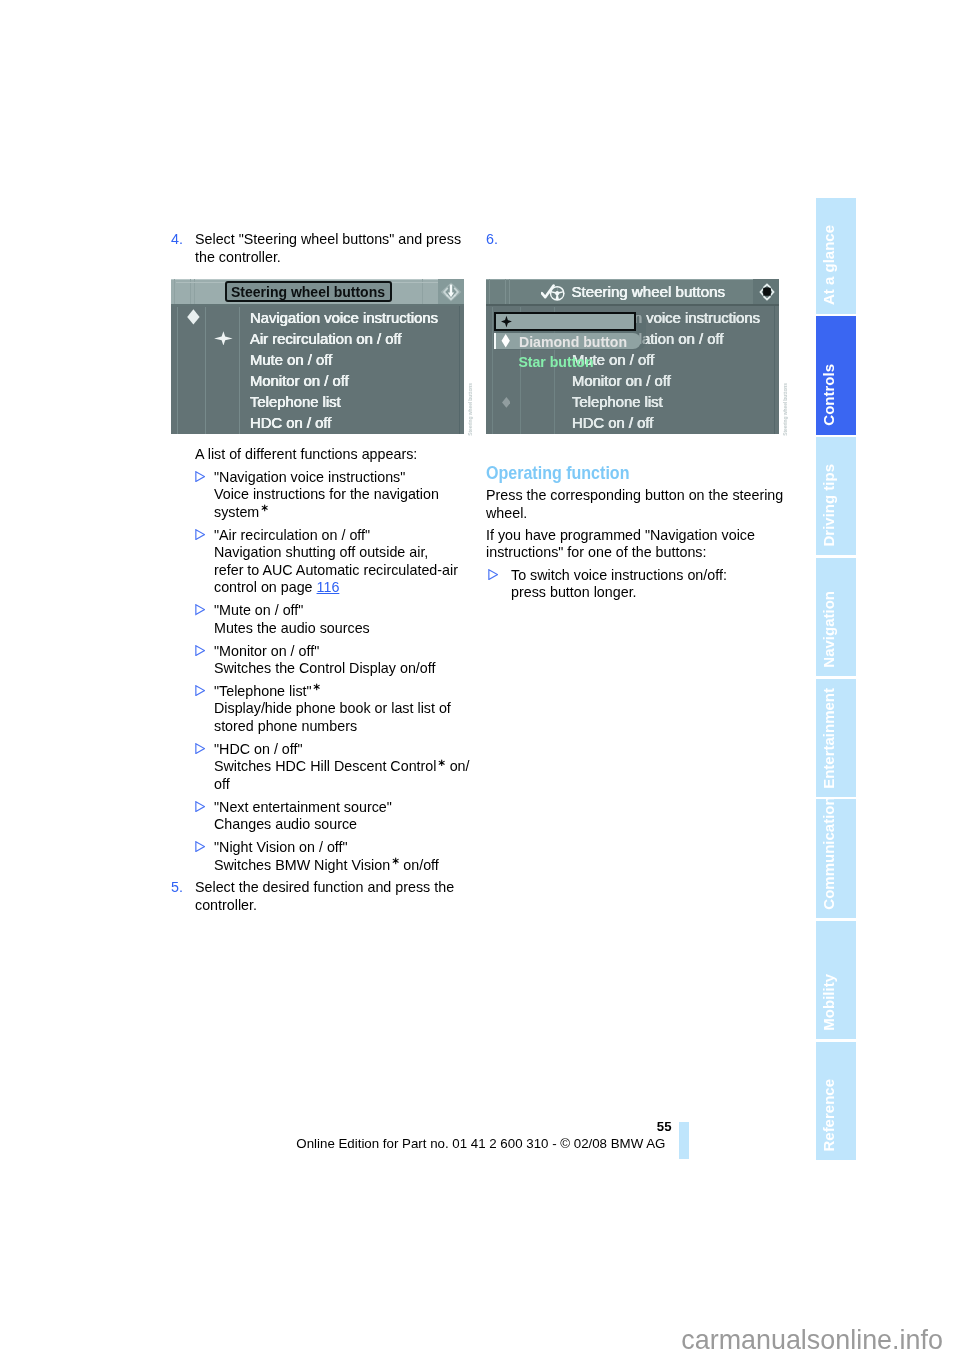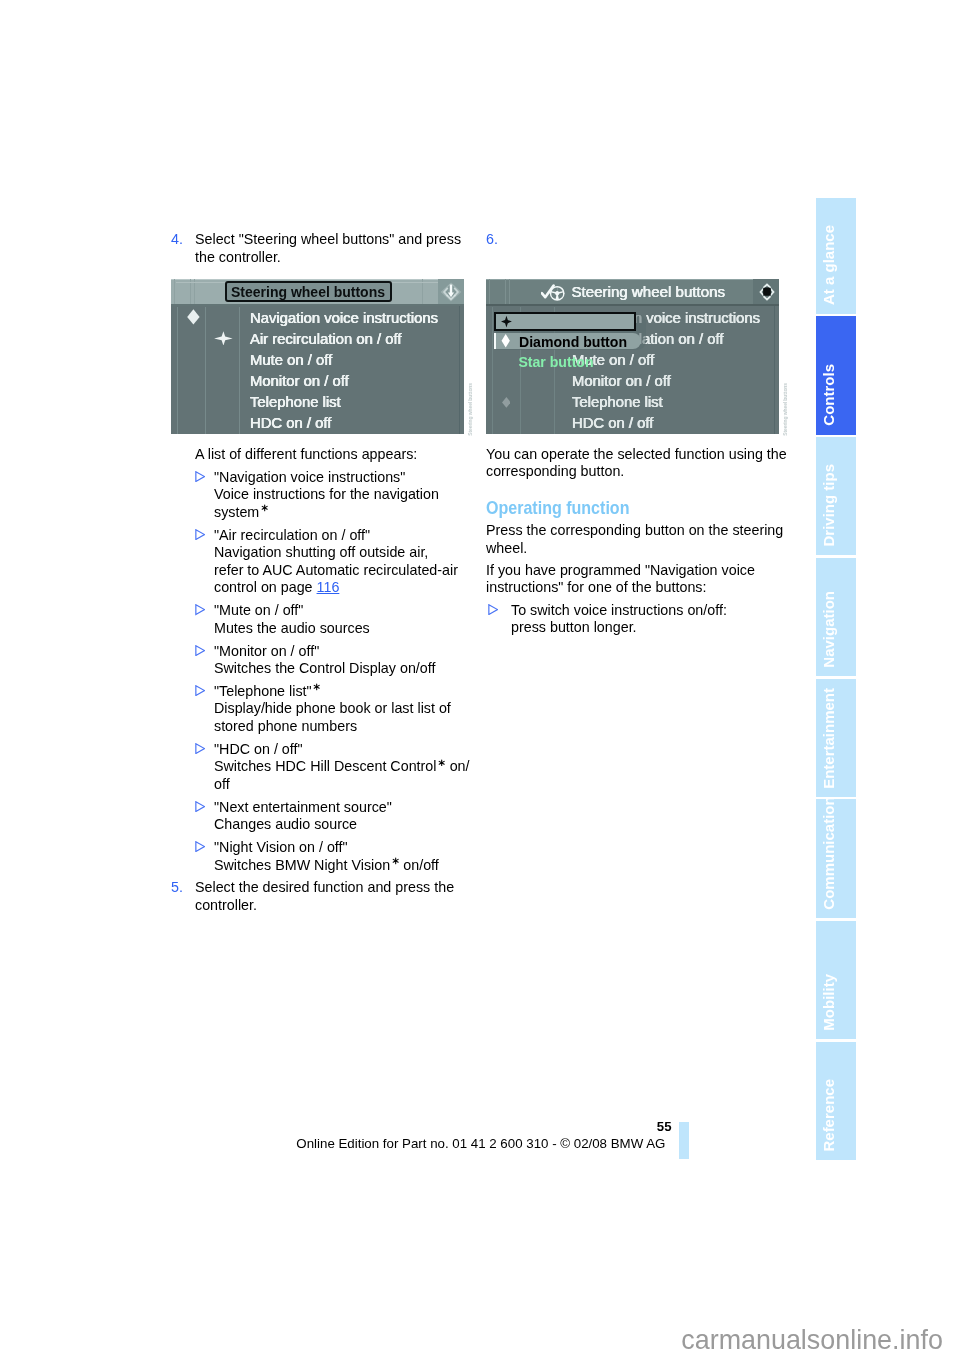--- a/index.html
+++ b/index.html
@@ -263,34 +263,30 @@
       <div class="fitem" style="left:85.6px;top:72.80000000000001px;color:#e3eaea;">Mute on / off</div>
       <div class="fitem" style="left:85.6px;top:93.9px;color:#e3eaea;">Monitor on / off</div>
       <div class="fitem" style="left:85.6px;top:115px;color:#e3eaea;">Telephone list</div>
       <div class="fitem" style="left:85.6px;top:136.1px;color:#e3eaea;">HDC on / off</div>
       <div style="position:absolute;left:9.5px;top:34.6px;width:150px;height:36.5px;background:#5a6c6e;opacity:0.55;border-radius:0 9px 9px 0;"></div>
       <div style="position:absolute;left:8.1px;top:53.6px;width:147px;height:16.7px;background:#8fa2a2;border-radius:0 8px 8px 0;"></div>
       <div style="position:absolute;left:8.1px;top:53.6px;width:2.2px;height:16.7px;background:#f5fafa;"></div>
       <svg style="position:absolute;left:15.4px;top:55.2px;width:9.4px;height:13.6px;" viewBox="0 0 10 15">
         <path d="M5 0 L9.6 7.5 L5 15 L0.4 7.5 Z" fill="#ffffff"></path>
       </svg>
-      <div class="popuptxt" style="left:33px;top:55.6px;color:#000000;">Diamond button</div>
+      <div class="popuptxt" style="left:33px;top:55.6px;color:#e5e5e5;">Diamond button</div>
       <div style="position:absolute;left:8.2px;top:33.3px;width:142.2px;height:18.5px;background:#93a6a6;border:2.1px solid #0a0e0f;box-sizing:border-box;"></div>
       <svg style="position:absolute;left:15.4px;top:35.8px;width:10.9px;height:13.2px;" viewBox="0 0 12 13">
         <path d="M6 0 L7.5 4.8 L12 6.5 L7.5 8.2 L6 13 L4.5 8.2 L0 6.5 L4.5 4.8 Z" fill="#0a0e0f"></path>
       </svg>
       <div class="popuptxt" style="left:32.4px;top:36.5px;color:#86efac;margin-top:39px;">Star button</div>
     </div>
   <div class="figcap" id="fig2cap" style="left:783px;bottom:922.4px;">Steering wheel buttons</div>
 
   <div class="col colR" id="rightbody" style="top:446px;">
-      <div>
-        <p>You can operate the selected function using the</p>
-        <p>corresponding button.</p>
-      </div>
       <div class="sp18"></div>
       <h2 class="head">Operating function</h2>
       <div class="sp3"></div>
       <div>
         <p>Press the corresponding button on the steering</p>
         <p>wheel.</p>
       </div>
       <div class="sp4"></div>
       <div>
         <p>If you have programmed "Navigation voice</p>

